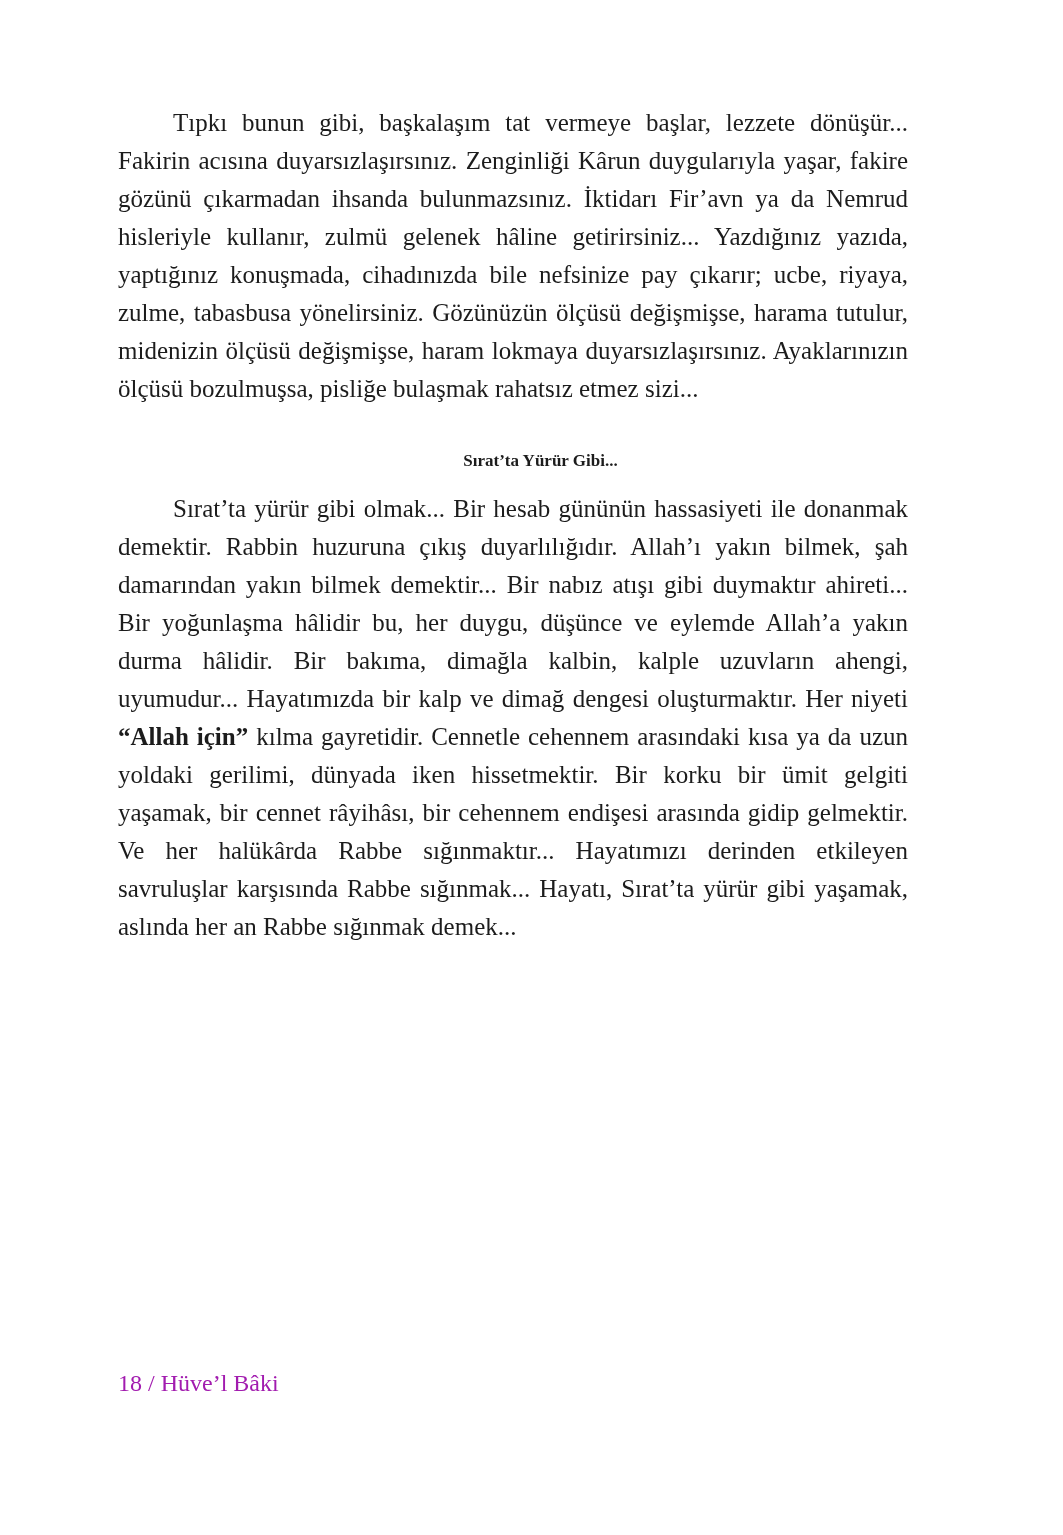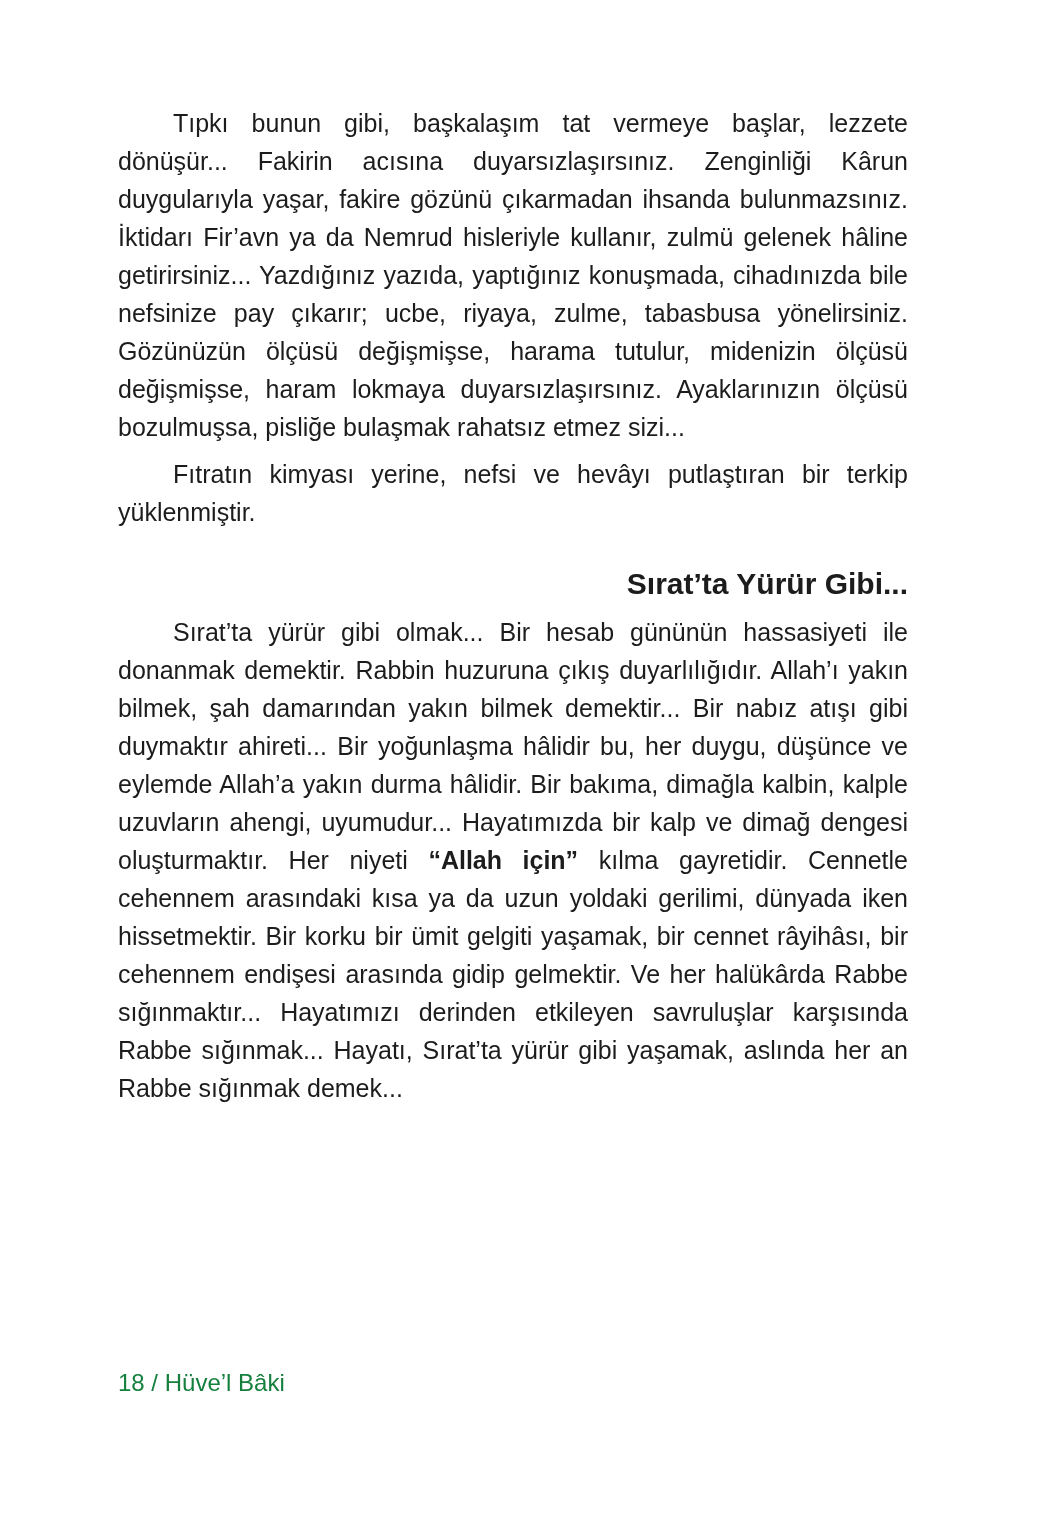--- a/index.html
+++ b/index.html
@@ -6,61 +6,60 @@
     margin: 0;
     padding: 0;
     background: #e8e8e8;
   }
   .page {
     position: relative;
     width: 1063px;
     height: 1535px;
     margin: 0 auto;
     background: #ffffff;
-    font-family: Liberation Sans, sans-serif;
+    font-family: Liberation Serif, serif;
     color: #1c1c1c;
     overflow: hidden;
   }
   .page-body {
     position: absolute;
     left: 118px;
     top: 104px;
     width: 790px;
     font-size: 25px;
     line-height: 38px;
     text-align: justify;
   }
   .page-body p {
     margin: 0 0 9px 0;
     text-indent: 55px;
   }
   .page-body h2 {
     margin: 34px 0 10px 0;
     padding-left: 55px;
-    font-size: 30px;
+    font-size: 17px;
     font-weight: bold;
-    text-align: right;
+    text-align: center;
   }
   .page-body .bold {
     font-weight: bold;
   }
   .page-footer {
     position: absolute;
     left: 118px;
     top: 1368px;
     font-size: 24px;
     line-height: 30px;
     text-align: left;
-    color: #15803d;
+    color: #a21caf;
   }
 </style>
 </head>
 <body>
 
 <div class="page">
   <div class="page-body">
       <p><span>Tıpkı bunun gibi, başkalaşım tat vermeye başlar, lezzete dönüşür... Fakirin acısına duyarsızlaşırsınız. Zenginliği Kârun duygularıyla yaşar, fakire gözünü çıkarmadan ihsanda bulunmazsınız. İktidarı Fir’avn ya da Nemrud hisleriyle kullanır, zulmü gelenek hâline getirirsiniz... Yazdığınız yazıda, yaptığınız konuşmada, cihadınızda bile nefsinize pay çıkarır; ucbe, riyaya, zulme, tabasbusa yönelirsiniz. Gözünüzün ölçüsü değişmişse, harama tutulur, midenizin ölçüsü değişmişse, haram lokmaya duyarsızlaşırsınız. Ayaklarınızın ölçüsü bozulmuşsa, pisliğe bulaşmak rahatsız etmez sizi...</span></p>
-      <p><span>Fıtratın kimyası yerine, nefsi ve hevâyı putlaştıran bir terkip yüklenmiştir.</span></p>
       <h2><span class="bold">Sırat’ta Yürür Gibi...</span></h2>
       <p><span>Sırat’ta yürür gibi olmak... Bir hesab gününün hassasiyeti ile donanmak demektir. Rabbin huzuruna çıkış duyarlılığıdır. Allah’ı yakın bilmek, şah damarından yakın bilmek demektir... Bir nabız atışı gibi duymaktır ahireti... Bir yoğunlaşma hâlidir bu, her duygu, düşünce ve eylemde Allah’a yakın durma hâlidir. Bir bakıma, dimağla kalbin, kalple uzuvların ahengi, uyumudur... Hayatımızda bir kalp ve dimağ dengesi oluşturmaktır. Her niyeti </span><span class="bold">“Allah için”</span><span> kılma gayretidir. Cennetle cehennem arasındaki kısa ya da uzun yoldaki gerilimi, dünyada iken hissetmektir. Bir korku bir ümit gelgiti yaşamak, bir cennet râyihâsı, bir cehennem endişesi arasında gidip gelmektir. Ve her halükârda Rabbe sığınmaktır... Hayatımızı derinden etkileyen savruluşlar karşısında Rabbe sığınmak... Hayatı, Sırat’ta yürür gibi yaşamak, aslında her an Rabbe sığınmak demek...</span></p>
     </div>
   <div class="page-footer">18 / Hüve’l Bâki</div>
 </div>
 
 </body></html>

